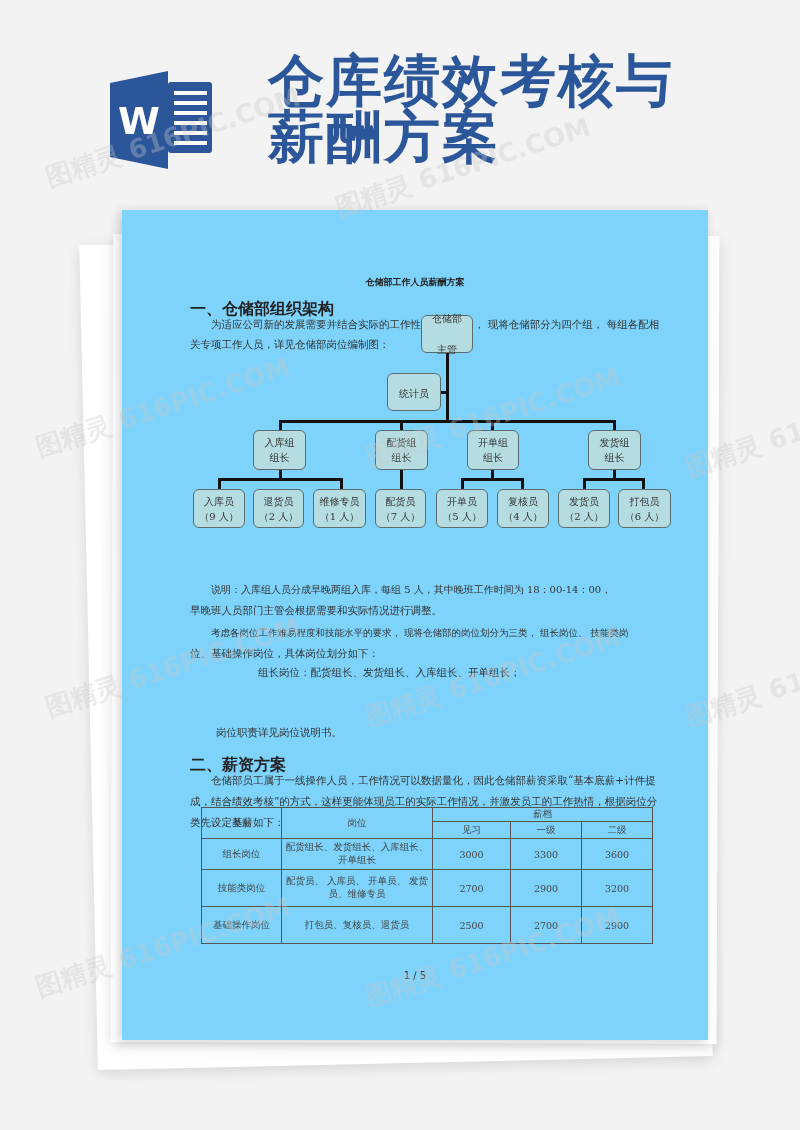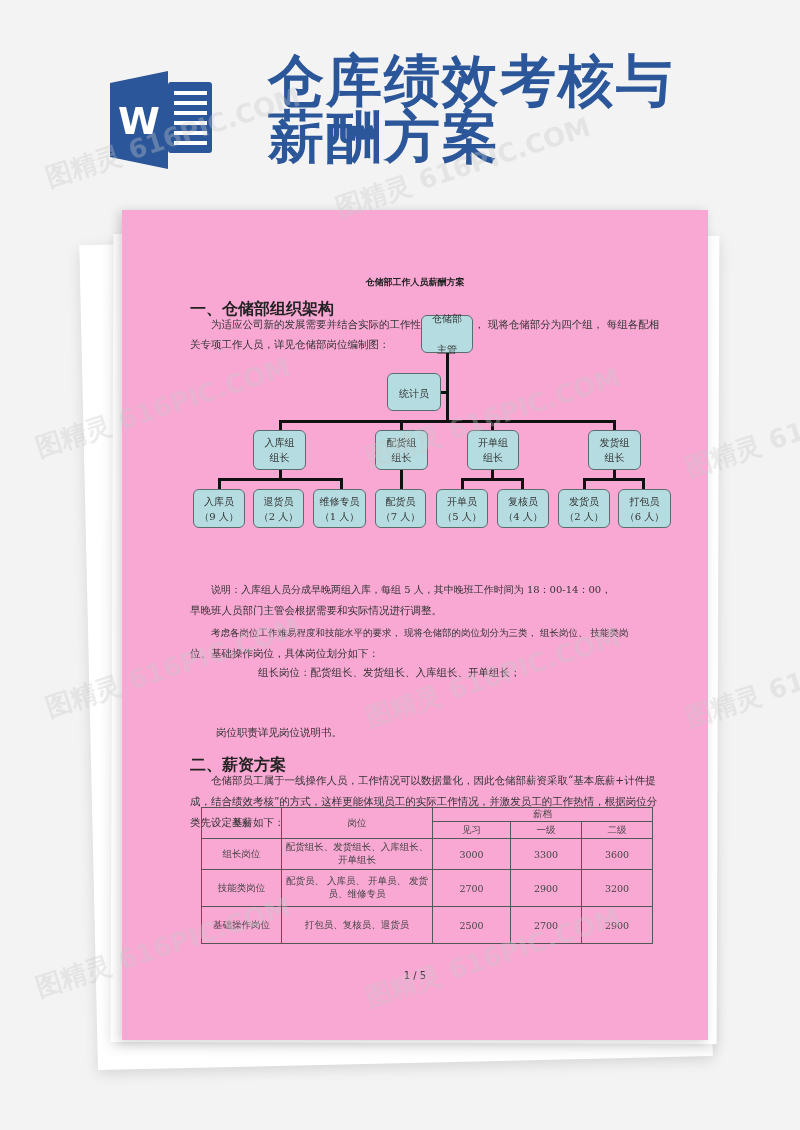--- a/index.html
+++ b/index.html
@@ -7,21 +7,21 @@
   body { background: #f3f3f3; position: relative; font-family: "DejaVu Serif", "Liberation Serif", serif; color: #222; }
 
   
   .logo { position: absolute; left: 110px; top: 71px; width: 104px; height: 98px; }
   .title { position: absolute; left: 268px; top: 52px; width: 440px; color: #2b579a; font-family: "DejaVu Serif", serif; font-weight: bold; font-size: 56px; line-height: 56px; letter-spacing: 2px; }
 
   
   .paper-back { position: absolute; background: #fff; box-shadow: 0 4px 14px rgba(0,0,0,0.12); }
   .paper-back.b1 { left: 98px; top: 245px; width: 615px; height: 825px; transform: rotate(-1.3deg); transform-origin: left bottom; }
   .paper-back.b2 { left: 112px; top: 235px; width: 606px; height: 808px; transform: rotate(0.2deg); }
-  .page { position: absolute; left: 122px; top: 210px; width: 586px; height: 830px; background: #f9a8d4; box-shadow: -3px 2px 10px rgba(0,0,0,0.18); }
+  .page { position: absolute; left: 122px; top: 210px; width: 586px; height: 830px; background: #7dd3fc; box-shadow: -3px 2px 10px rgba(0,0,0,0.18); }
 
   .doc-title { position: absolute; left: 0; width: 100%; top: 66px; text-align: center; font-size: 9px; font-weight: bold; }
   .h1 { position: absolute; left: 68px; font-size: 16px; font-weight: bold; }
   .plain { position: absolute; font-size: 10.5px; color: #333; line-height: 20px; white-space: nowrap; }
 
   
   .box { position: absolute; background: #b5dde1; border: 1.5px solid #5a6c6d; border-radius: 6px; font-size: 10px; color: #333; text-align: center; display: flex; flex-direction: column; justify-content: center; align-items: center; line-height: 15px; }
   .line { position: absolute; background: #111; }
 
   

